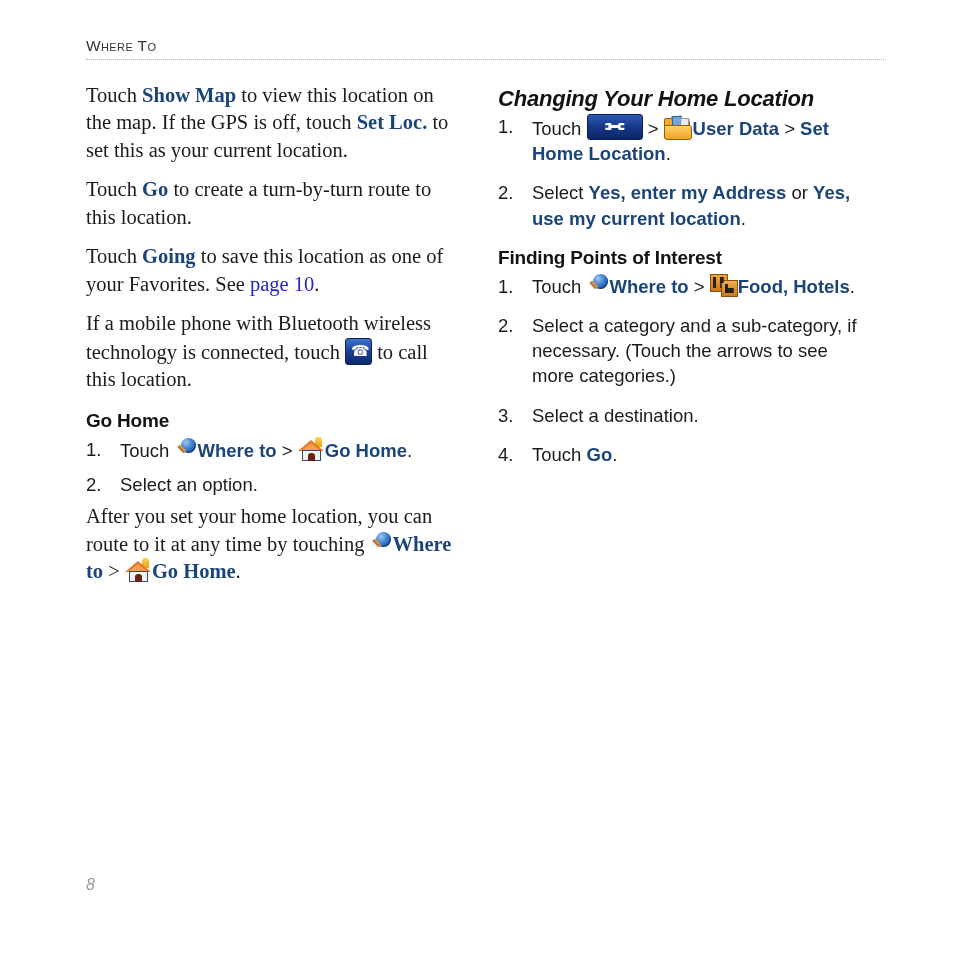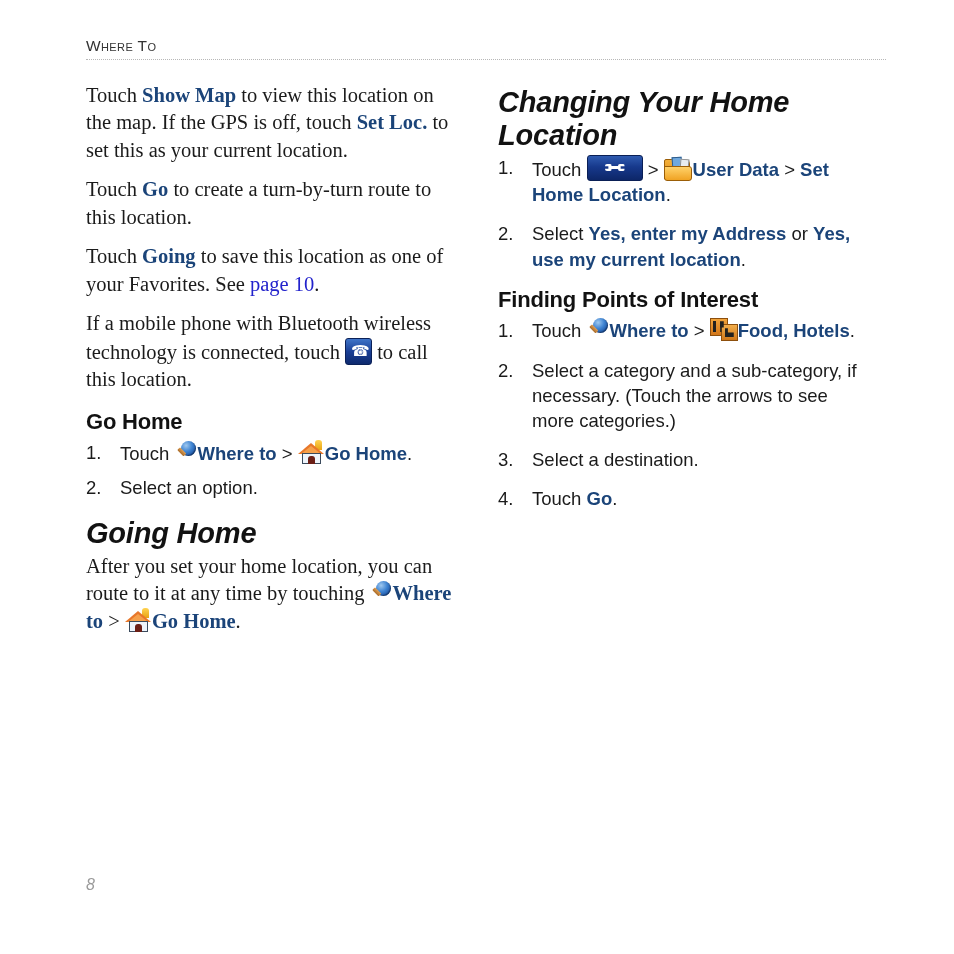--- a/index.html
+++ b/index.html
@@ -69,31 +69,31 @@
     color: #1b4479;
     font-weight: bold;
   }
   a.xref {        
     color: #2323cc;
     text-decoration: none;
   }
 
   h2.sect {
     font-family: "Liberation Sans", "DejaVu Sans", sans-serif;
-    font-size: 22px;
+    font-size: 19px;
     font-weight: bold;
     color: #121212;
     margin: 16px 0 6px 0;
     line-height: 1.12;
     letter-spacing: -0.2px;
   }
 
   h3.sub {
     font-family: "Liberation Sans", "DejaVu Sans", sans-serif;
-    font-size: 29px;
+    font-size: 22px;
     font-weight: bold;
     font-style: italic;
     color: #121212;
     margin: 16px 0 3px 0;
     line-height: 1.14;
     letter-spacing: -0.2px;
   }
   h3.sub.first { margin-top: 4px; }
 
   
@@ -341,21 +341,20 @@
 
     <ol class="steps">
       <li>
         <span class="num">1.</span><span>Touch </span><span class="ico ico-search"><span class="lens"></span><span class="hndl"></span></span><span class="sk">Where to</span><span class="gt"> &gt; </span><span class="ico ico-home"><span class="chim"></span><span class="roof"></span><span class="roof2"></span><span class="walls"></span><span class="door"></span></span><span class="sk">Go Home</span><span>.</span>
       </li>
       <li>
         <span class="num">2.</span><span>Select an option.</span>
       </li>
     </ol>
 
-    <h3 class="sub">Going Home</h3>
 
     <p class="body"><span>After you set your home location, you can route to it at any time by touching </span><span class="ico ico-search"><span class="lens"></span><span class="hndl"></span></span><b class="kw">Where to</b><span> &gt; </span><span class="ico ico-home"><span class="chim"></span><span class="roof"></span><span class="roof2"></span><span class="walls"></span><span class="door"></span></span><b class="kw">Go Home</b><span>.</span></p>
 
   </div>
 
   <div class="col col-right">
 
     <h3 class="sub first">Changing Your Home Location</h3>
 
     <ol class="steps loose">

